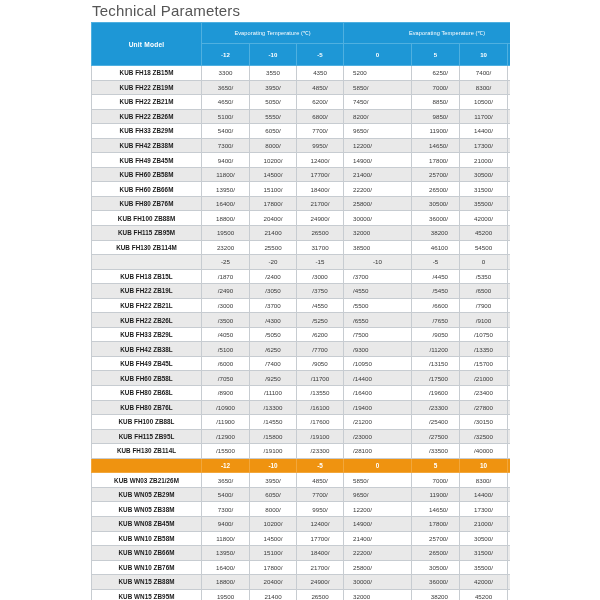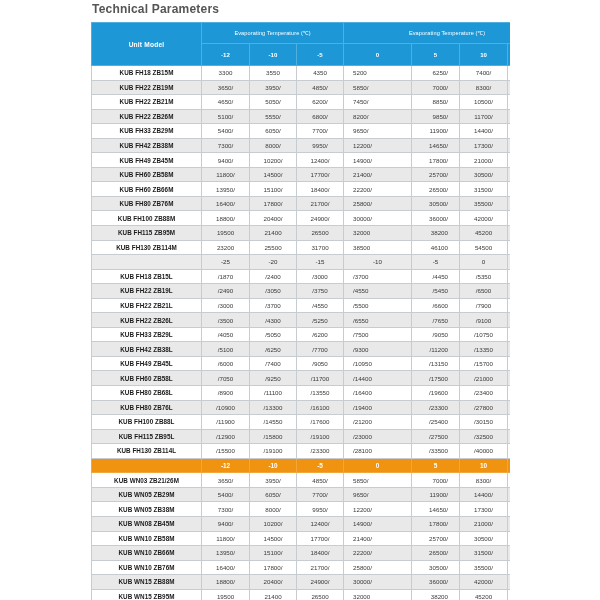--- a/index.html
+++ b/index.html
@@ -18,24 +18,24 @@
     position: relative;
     width: 600px;
     height: 600px;
     background: #ffffff;
     box-sizing: border-box;
   }
   .page-title {
     position: absolute;
     left: 92px;
     top: 2px;
-    font-size: 12px;
+    font-size: 15px;
     color: #555555;
     letter-spacing: 0.2px;
-    font-weight: 700;
+    font-weight: 400;
     white-space: nowrap;
   }
   .table-wrap {
     position: absolute;
     left: 91px;
     top: 22px;
     width: 419px;
     overflow: hidden;
   }
   table.tp {

